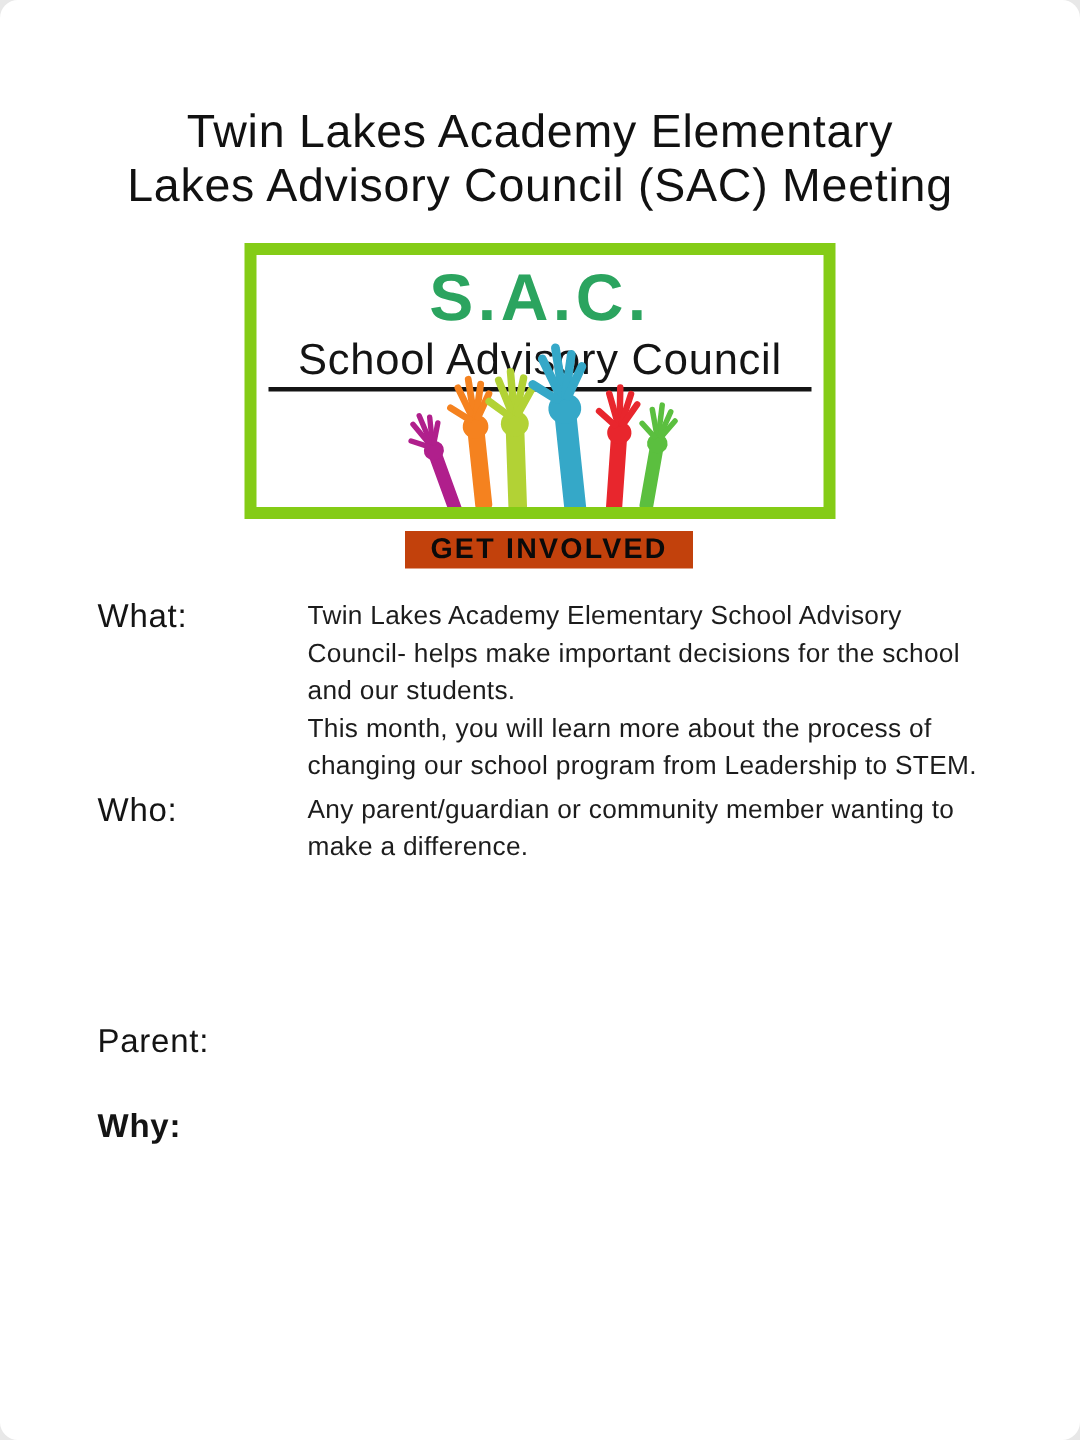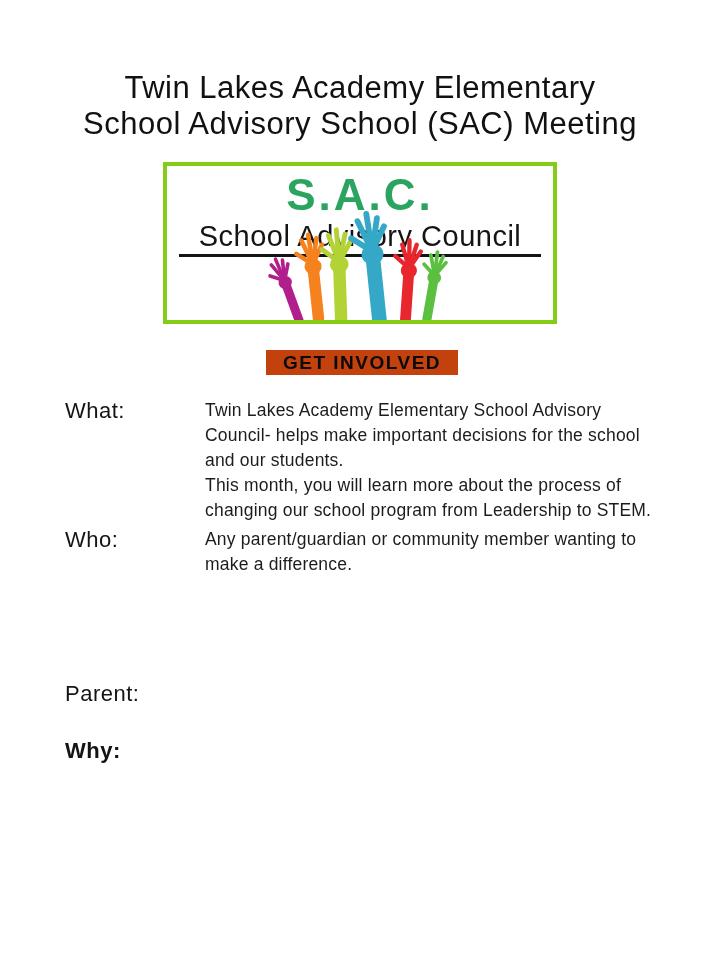--- a/index.html
+++ b/index.html
@@ -6,41 +6,42 @@
   html, body { background: #e8e8e8; }
   .page {
     position: relative;
     width: 720px;
     height: 960px;
     margin: 0 auto;
     background: #ffffff;
     font-family: "Liberation Sans", sans-serif;
     color: #1c1c1c;
     overflow: hidden;
+    border-radius: 12px;
   }
   .title {
     position: absolute;
     top: 70px;
     left: 0;
     width: 100%;
     text-align: center;
     font-size: 31px;
     line-height: 36px;
     letter-spacing: 0.5px;
     color: #111111;
   }
   
   .banner {
     position: absolute;
     left: 163px;
     top: 162px;
     width: 394px;
-    height: 162px;
+    height: 184px;
     background: #ffffff;
-    border: 4px solid #84cc16;
+    border: 8px solid #84cc16;
   }
   .banner-acronym {
     margin-top: 4px;
     text-align: center;
     font-size: 44px;
     font-weight: bold;
     letter-spacing: 3px;
     color: #2ba45f;
   }
   .banner-subtitle {
@@ -100,21 +101,21 @@
   .row-where { top: 681px; }
   .row-why   { top: 738px; font-weight: bold; }
 </style>
 </head>
 <body>
 
 <div class="page">
 
   <div class="title">
     <div>Twin Lakes Academy Elementary</div>
-    <div>School Advisory School (SAC) Meeting</div>
+    <div>Lakes Advisory Council (SAC) Meeting</div>
   </div>
 
   <div class="banner">
     <div class="banner-acronym">S.A.C.</div>
     <div class="banner-subtitle">School Advisory Council</div>
 
     <svg class="hands-svg" viewBox="0 0 386 125" preserveAspectRatio="none">
       <defs>
         <g id="hand-shape">
           <rect x="20" y="58" width="20" height="102" rx="6"></rect>

